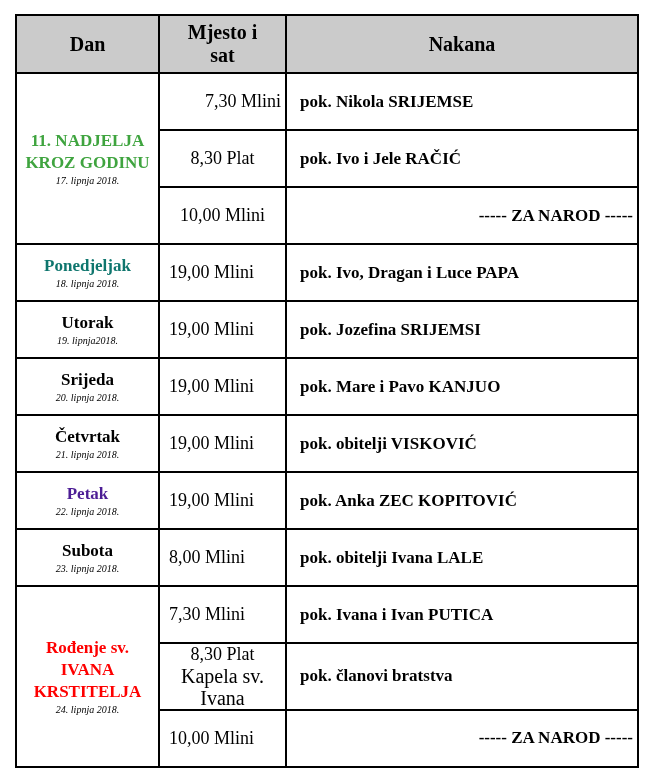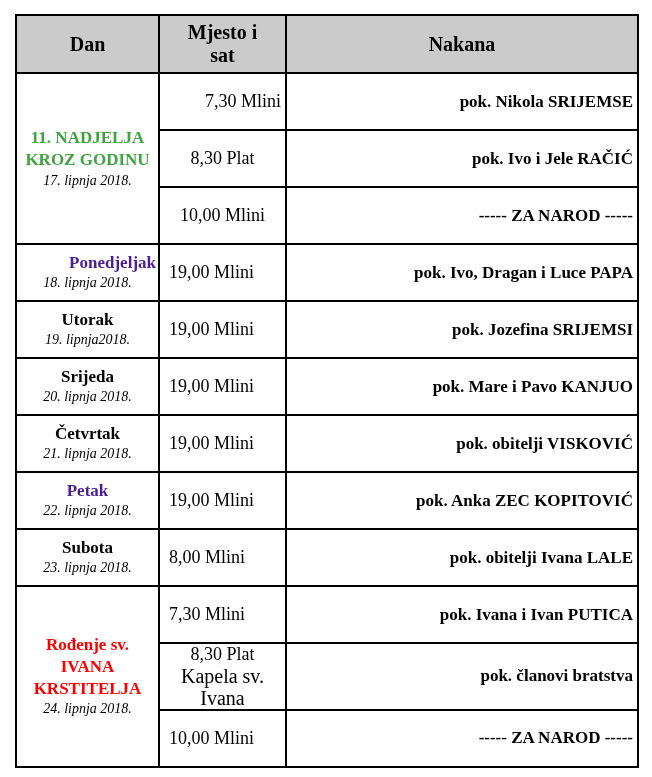--- a/index.html
+++ b/index.html
@@ -58,41 +58,41 @@
     padding: 2px;
   }
   .day-title {
     font-weight: bold;
     font-size: 17px;
     line-height: 1.3;
     white-space: pre-line;
   }
   .day-date {
     font-style: italic;
-    font-size: 14px;
+    font-size: 10px;
     line-height: 1.3;
   }
 
   td.time-cell {
     vertical-align: middle;
     font-size: 18px;
     padding: 0 5px;
   }
   td.time-cell.al { text-align: left;  padding-left: 9px; border-radius: 6px; }
   td.time-cell.ac { text-align: center; margin-top: 8px; }
   td.time-cell.ar { text-align: right; padding-right: 4px; }
   .place-note {
     font-size: 20px;
     line-height: 1.1;
   }
   .time-value { line-height: 1.15; }
 
   td.intention-cell {
     vertical-align: middle;
-    text-align: right;
+    text-align: left;
     font-weight: bold;
     font-size: 17px;
     padding-left: 13px;
     padding-right: 4px;
   }
   td.intention-cell.centered {
     text-align: right;
     padding-left: 8px;
   }
 </style>
@@ -134,21 +134,21 @@
           <td class="intention-cell">pok. Ivo i Jele RAČIĆ</td>
         </tr>
         <tr>
           <td class="time-cell ac">
             <div class="time-value">10,00 Mlini</div>
           </td>
           <td class="intention-cell centered">-----  ZA NAROD  -----</td>
         </tr>
         <tr>
           <td class="day-cell" rowspan="1">
-            <div class="day-title" style="color: #4c1d95; text-align: right;">Ponedjeljak</div>
+            <div class="day-title" style="color: #0f766e;">Ponedjeljak</div>
             <div class="day-date">18. lipnja 2018.</div>
           </td>
           <td class="time-cell al">
             <div class="time-value">19,00 Mlini</div>
           </td>
           <td class="intention-cell">pok. Ivo, Dragan i Luce PAPA</td>
         </tr>
         <tr>
           <td class="day-cell" rowspan="1">
             <div class="day-title" style="color: rgb(0, 0, 0);">Utorak</div>

